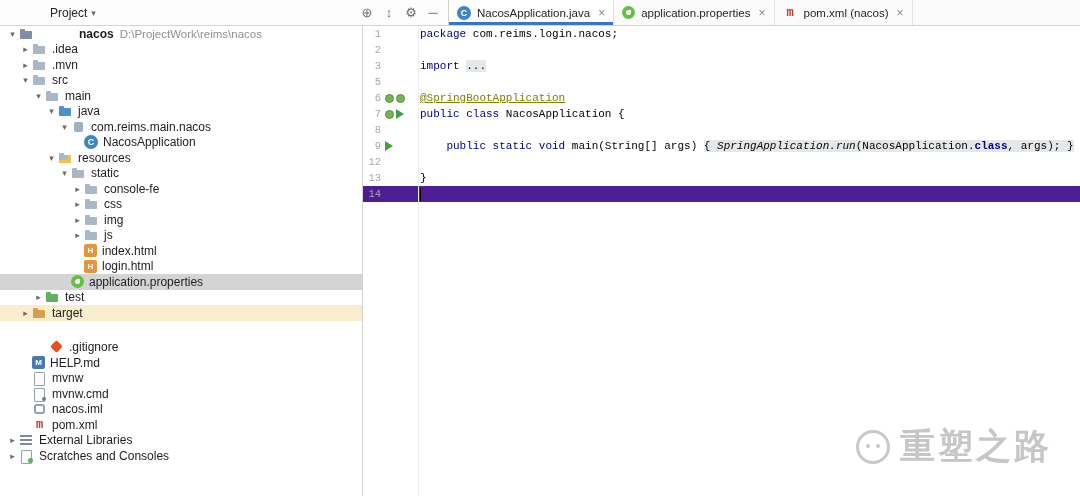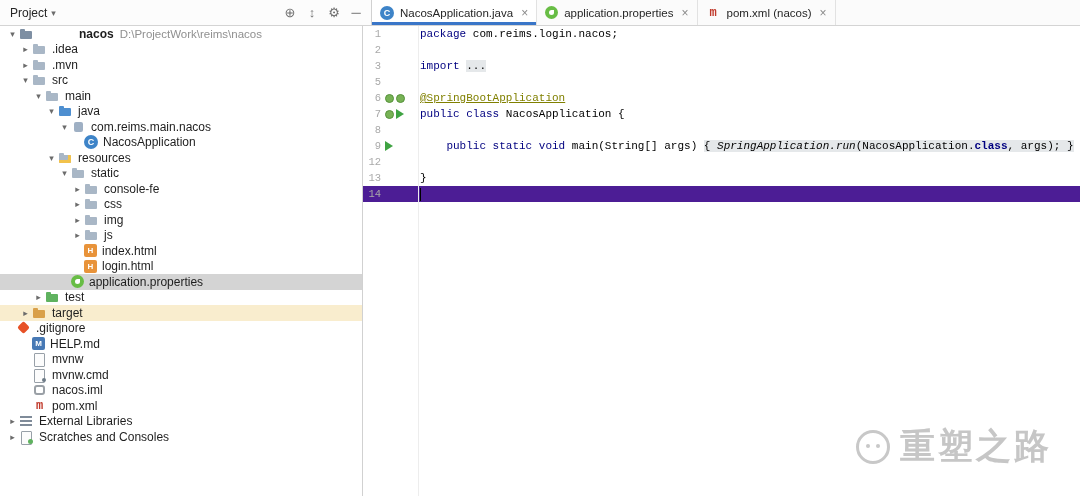--- a/index.html
+++ b/index.html
@@ -1,22 +1,22 @@
 <!DOCTYPE html>
 <html><head>
 <meta charset="utf-8">
 <style>
   * { margin:0; padding:0; box-sizing:border-box; }
   html,body { width:1080px; height:496px; overflow:hidden; background:#FFFFFF;
     font-family:"Liberation Sans", sans-serif; font-size:12px; color:#1E1E1E; }
 
   
   .topbar { display:flex; height:26px; background:#FCFCFC; border-bottom:1px solid #D4D4D4; }
-  .panel-header { width:372px; flex:none; display:flex; align-items:center;
-    padding:0 4px 0 10px; border-right:1px solid #D1D1D1; }
+  .panel-header { width:409px; flex:none; display:flex; align-items:center;
+    padding:0 4px 0 10px; border-right:1px solid #D1D1D1;margin-left:40px; }
   .panel-title { font-size:12px; color:#262626; }
   .panel-caret { color:#6B6B6B; font-size:9px; margin-left:4px; }
   .panel-header .spacer { flex:1; }
   .hdr-ic { width:22px; text-align:center; color:#6E6E6E; font-size:13px; line-height:26px; cursor:default; }
 
   
   .tabbar { flex:1; display:flex; align-items:stretch; background:#FBFBFB; }
   .tab { display:flex; align-items:center; padding:0 8px; border-right:1px solid #E2E2E2;
     font-size:11.5px; color:#262626; position:relative; cursor:default; }
   .tab.active { background:#FFFFFF; box-shadow:inset 0 -3px 0 #3A76C8; }
@@ -228,21 +228,21 @@
         <div class="trow" style="padding-left: 32px;">
           <span class="arrow">▸</span>
           <span class="fi folder test"></span>
           <span class="tlabel">test</span>
         </div>
         <div class="trow excluded" style="padding-left: 19px;">
           <span class="arrow">▸</span>
           <span class="fi folder excluded"></span>
           <span class="tlabel">target</span>
         </div>
-        <div class="trow" style="padding-left: 3px;">
+        <div class="trow" style="padding-left: 36px; margin-top: 19px;">
           <span class="arrow"></span>
           <span class="fi git"></span>
           <span class="tlabel">.gitignore</span>
         </div>
         <div class="trow" style="padding-left: 19px;">
           <span class="arrow"></span>
           <span class="fi md">M</span>
           <span class="tlabel">HELP.md</span>
         </div>
         <div class="trow" style="padding-left: 19px;">

